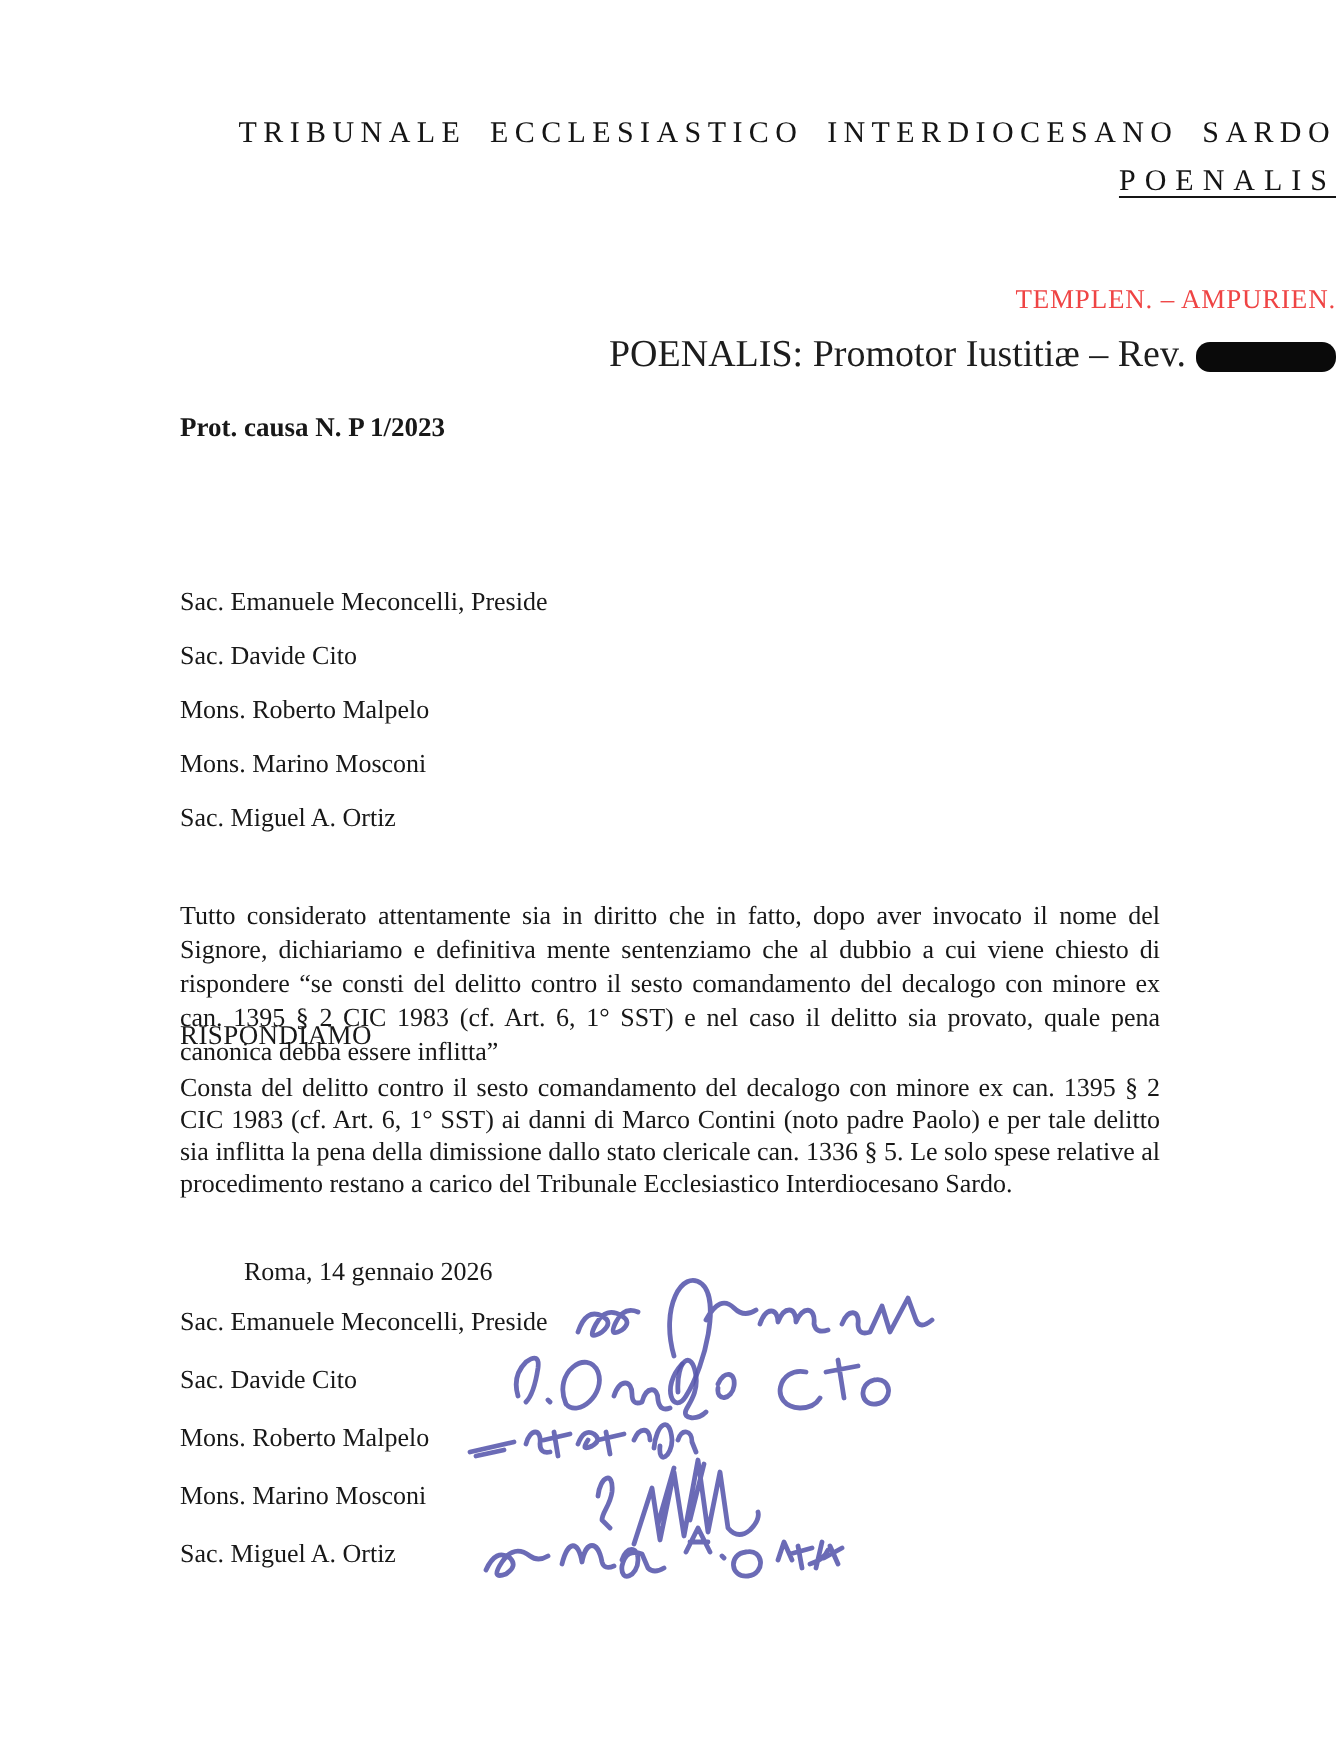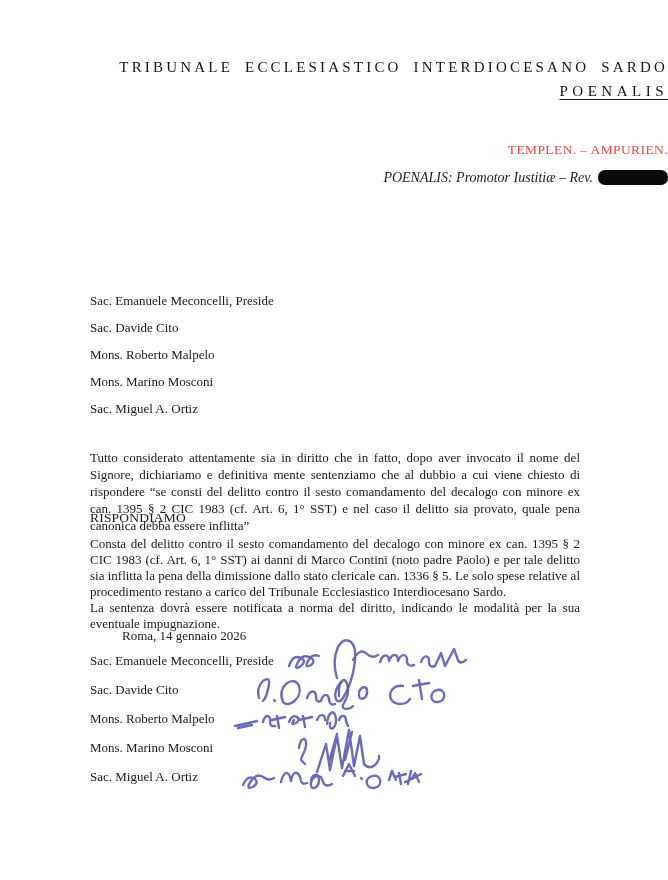--- a/index.html
+++ b/index.html
@@ -30,22 +30,21 @@
     color: #151515;
   }
   .dioceses-line {
     top: 141px;
     font-size: 13.5px; line-height: 17px;
     letter-spacing: 0.4px;
     color: #ef4444;
   }
   .poenalis-line {
     top: 169px;
-    font-size: 14px; line-height: 18px;
-    font-style: italic;
+    font-size: 19px; line-height: 18px;
     color: #1d1d1d;
   }
   .poenalis-line .redaction-svg { vertical-align: -3px; margin-left: 5px; }
   .prot-line {
     top: 205px;
     font-size: 13.5px; line-height: 17px;
     font-weight: bold;
   }
   .para { font-size: 13px; line-height: 17px; text-align: justify; }
   .p-intro { top: 239px; }
@@ -81,37 +80,37 @@
   <div class="abs centered see-line">POENALIS</div>
 
   <div class="abs centered dioceses-line">TEMPLEN. – AMPURIEN.</div>
 
   <div class="abs centered poenalis-line">
     <span>POENALIS: Promotor Iustitiæ  – Rev.</span><svg class="redaction-svg" width="70" height="15" viewBox="0 0 70 15">
         <rect x="0" y="0" width="70" height="15" rx="7" ry="7" fill="#0a0a0a"></rect>
       </svg>
   </div>
 
+  <div class="abs prot-line">Prot. causa N. P 1/2023</div>
 
 
   <div class="abs judges">
     <div class="judge-row">Sac. Emanuele Meconcelli, Preside</div>
     <div class="judge-row">Sac. Davide Cito</div>
     <div class="judge-row">Mons. Roberto Malpelo</div>
     <div class="judge-row">Mons. Marino Mosconi</div>
     <div class="judge-row">Sac. Miguel A. Ortiz</div>
   </div>
 
   <div class="abs para p-deliberation">Tutto considerato attentamente sia in diritto che in fatto, dopo aver invocato il nome del Signore, dichiariamo e definitiva mente sentenziamo che al dubbio a cui viene chiesto di rispondere “se consti del delitto contro il sesto comandamento del decalogo con minore ex can. 1395 § 2 CIC 1983 (cf. Art. 6, 1° SST) e nel caso il delitto sia provato, quale pena canonica debba essere inflitta”</div>
 
   <div class="abs respond-heading">RISPONDIAMO</div>
 
   <div class="abs para p-verdict">
     <div>Consta del delitto contro il sesto comandamento del decalogo con minore ex can. 1395 § 2 CIC 1983 (cf. Art. 6, 1° SST) ai danni di Marco Contini (noto padre Paolo) e per tale delitto sia inflitta la pena della dimissione dallo stato clericale can. 1336 § 5. Le solo spese relative al procedimento restano a carico del Tribunale Ecclesiastico Interdiocesano Sardo.</div>
-    <div>La sentenza dovrà essere notificata a norma del diritto, indicando le modalità per la sua eventuale impugnazione.</div>
   </div>
 
   <div class="abs dateline">Roma, 14 gennaio 2026</div>
 
   <div class="abs signatories">
     <div class="sig-row">Sac. Emanuele Meconcelli, Preside</div>
     <div class="sig-row">Sac. Davide Cito</div>
     <div class="sig-row">Mons. Roberto Malpelo</div>
     <div class="sig-row">Mons. Marino Mosconi</div>
     <div class="sig-row">Sac. Miguel A. Ortiz</div>

